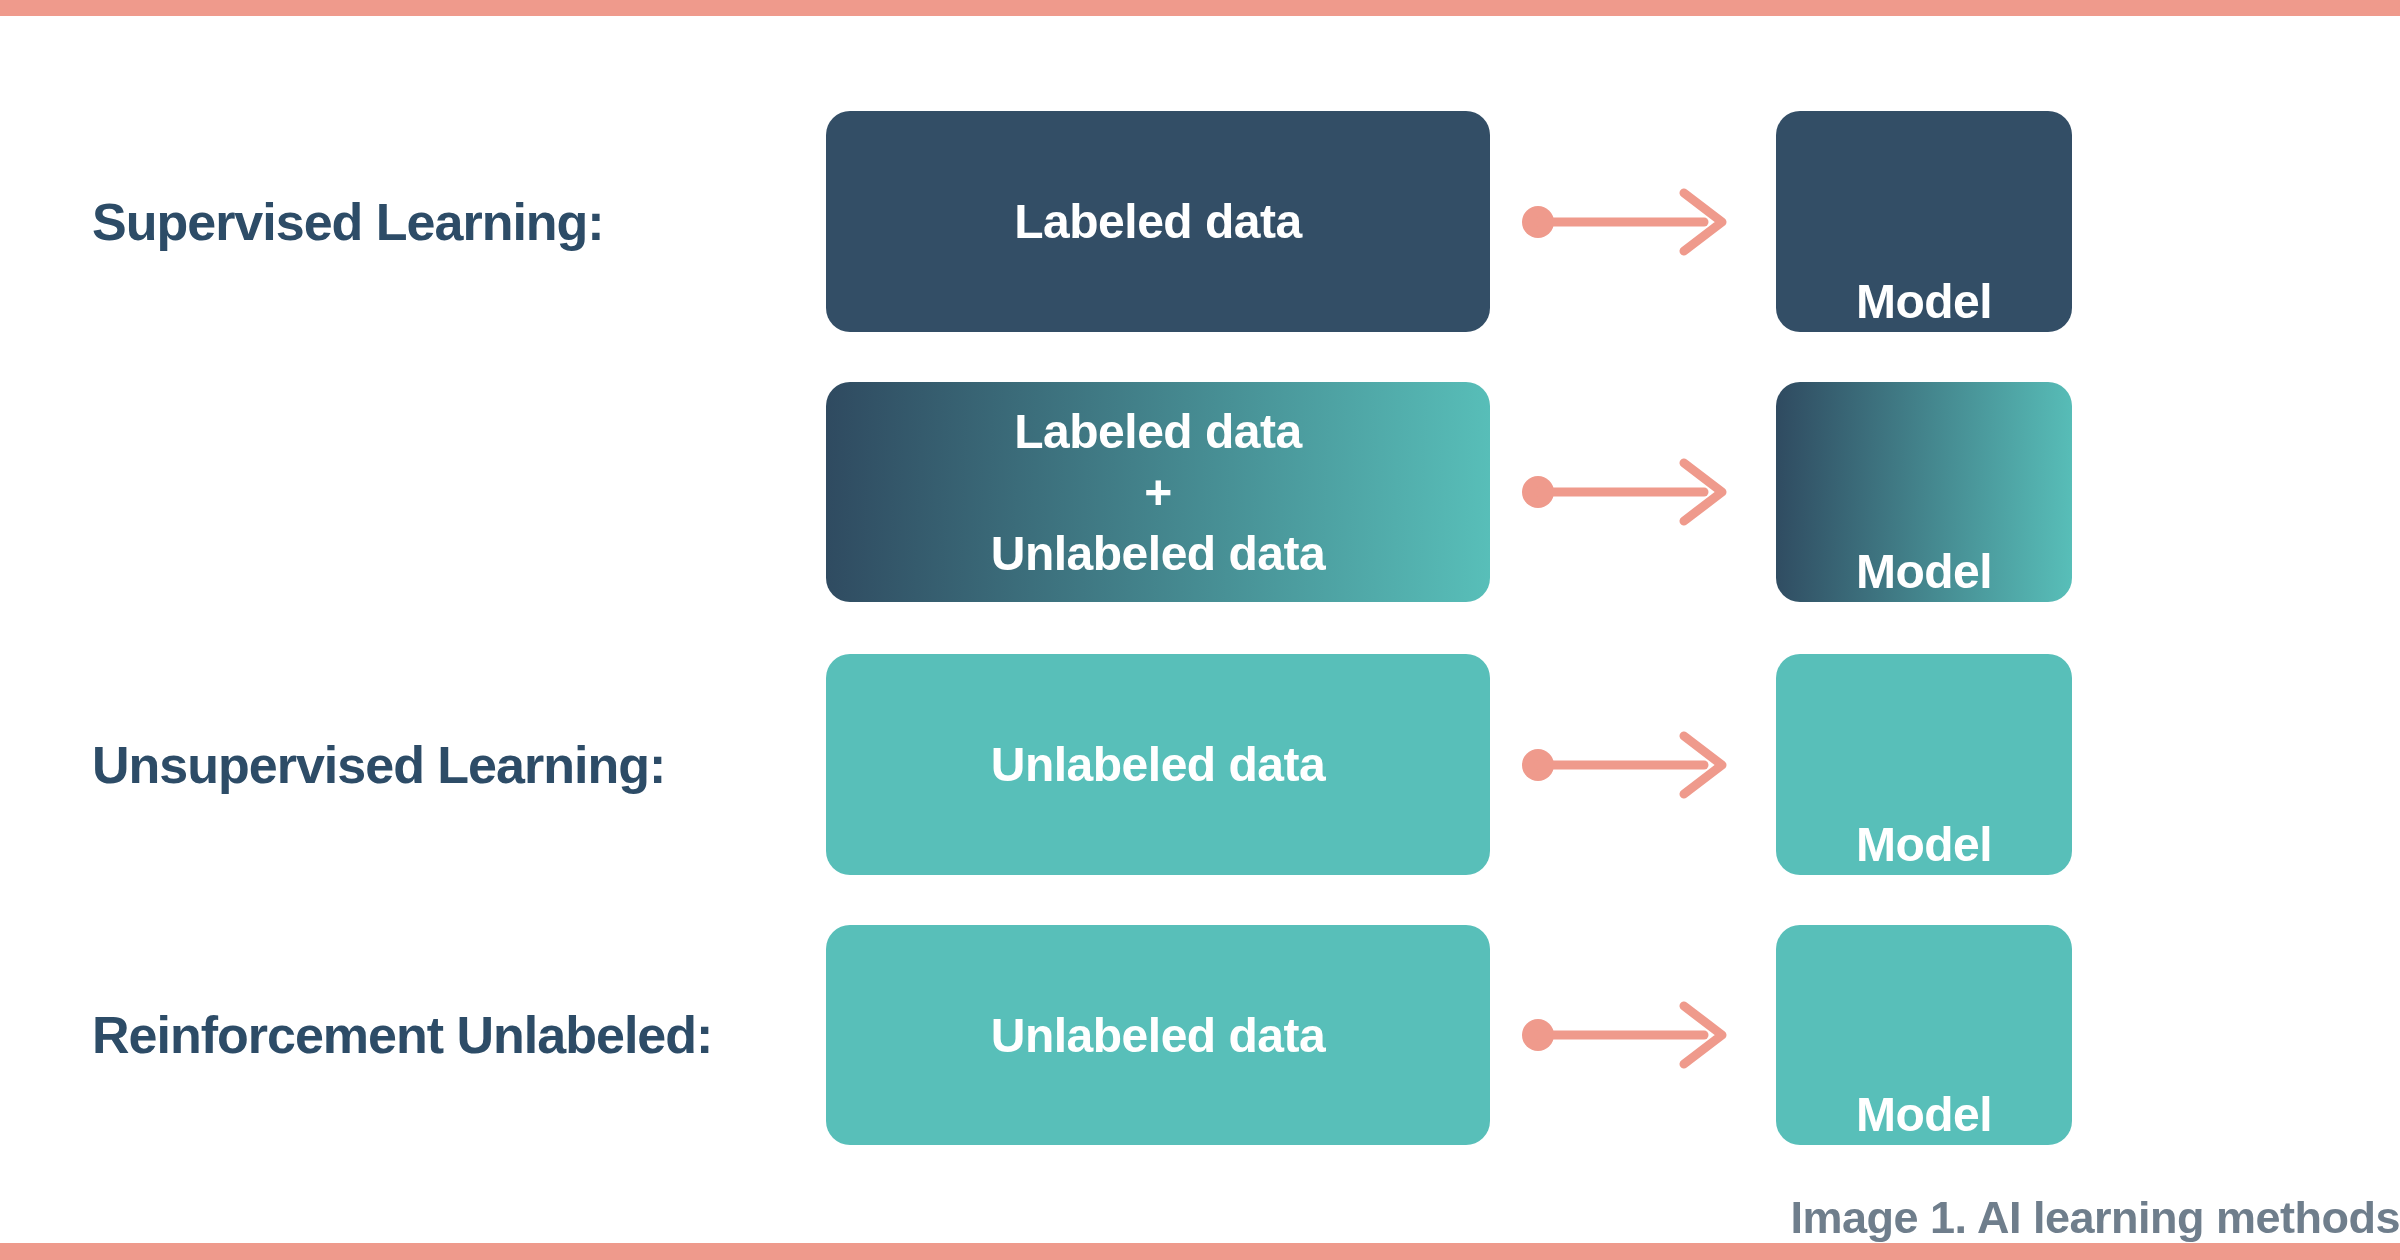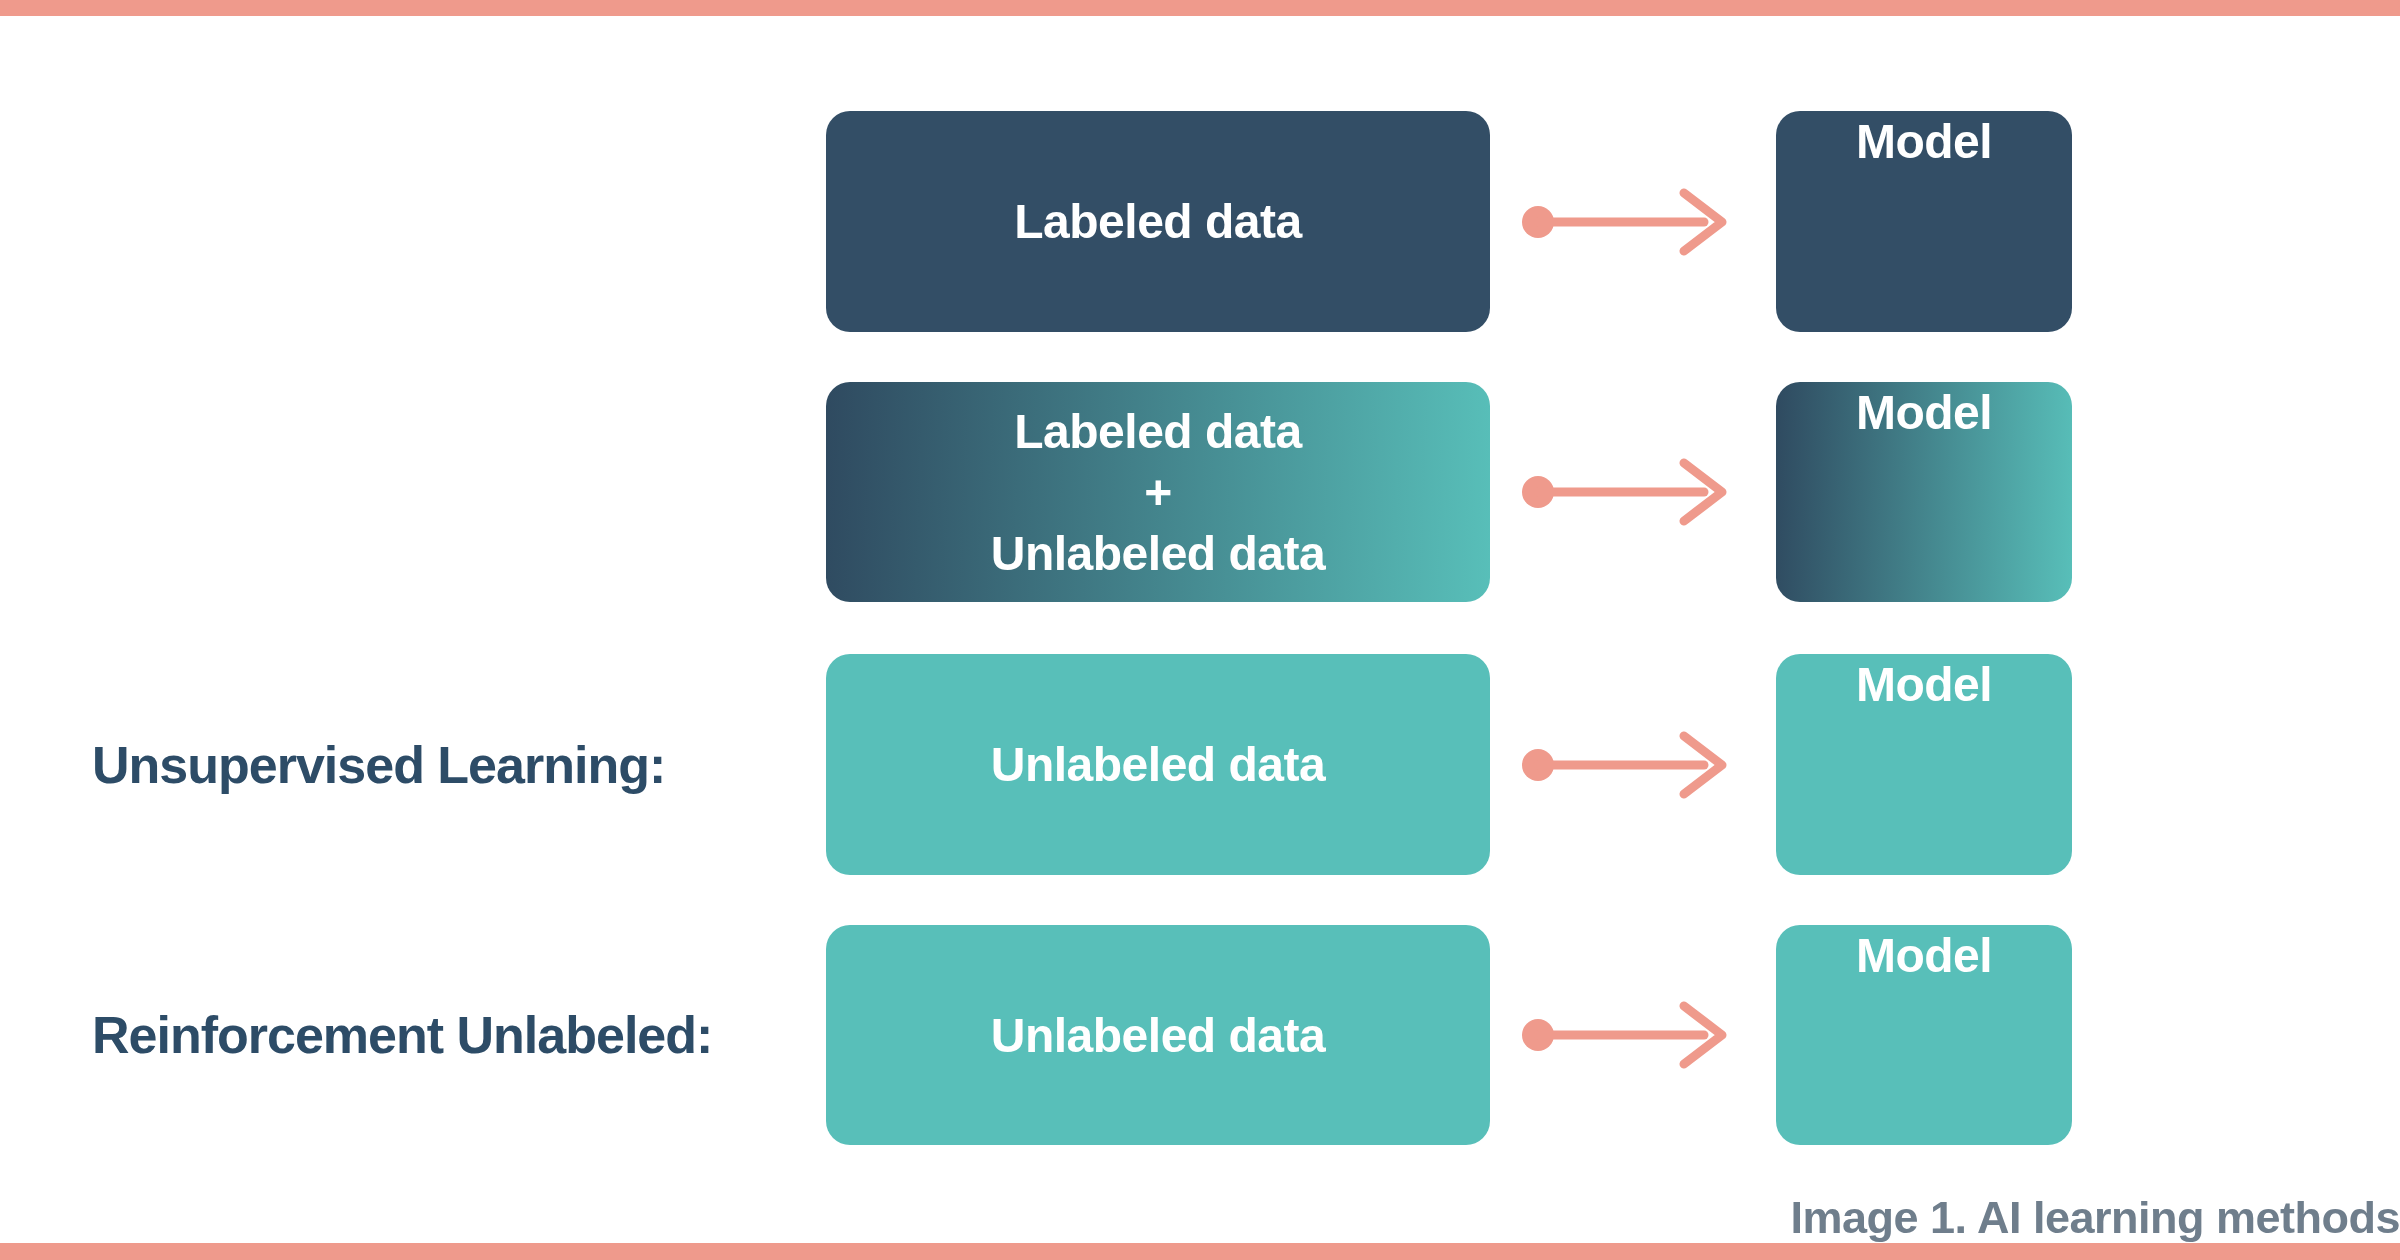--- a/index.html
+++ b/index.html
@@ -62,21 +62,21 @@
     text-align: center;
   }
   .model-box {
     position: absolute;
     left: 1776px;
     top: 0;
     width: 296px;
     height: 100%;
     border-radius: 24px;
     display: flex;
-    align-items: flex-start;
+    align-items: flex-end;
     justify-content: center;
     text-align: center;
   }
   .box-line, .model-label {
     color: #ffffff;
     font-size: 48px;
     font-weight: bold;
     letter-spacing: -0.5px;
     line-height: 61px;
     white-space: nowrap;
@@ -110,20 +110,21 @@
   }
 </style>
 </head>
 <body>
 
 <div class="page">
 
   <div class="bar top"></div>
 
   <div class="row row-0">
+    <div class="row-label">Supervised Learning:</div>
     <div class="data-box fill-navy">
       <div class="box-line">Labeled data</div>
 
     </div>
     <svg class="flow-arrow" viewBox="0 0 230 90" xmlns="http://www.w3.org/2000/svg">
       <circle cx="26" cy="45" r="16" fill="currentColor"></circle>
       <line x1="26" y1="45" x2="192" y2="45" stroke="currentColor" stroke-width="9" stroke-linecap="round"></line>
       <polyline points="172,16 210,45 172,74" fill="none" stroke="currentColor" stroke-width="9" stroke-linecap="round" stroke-linejoin="round"></polyline>
     </svg>
     <div class="model-box fill-navy">

